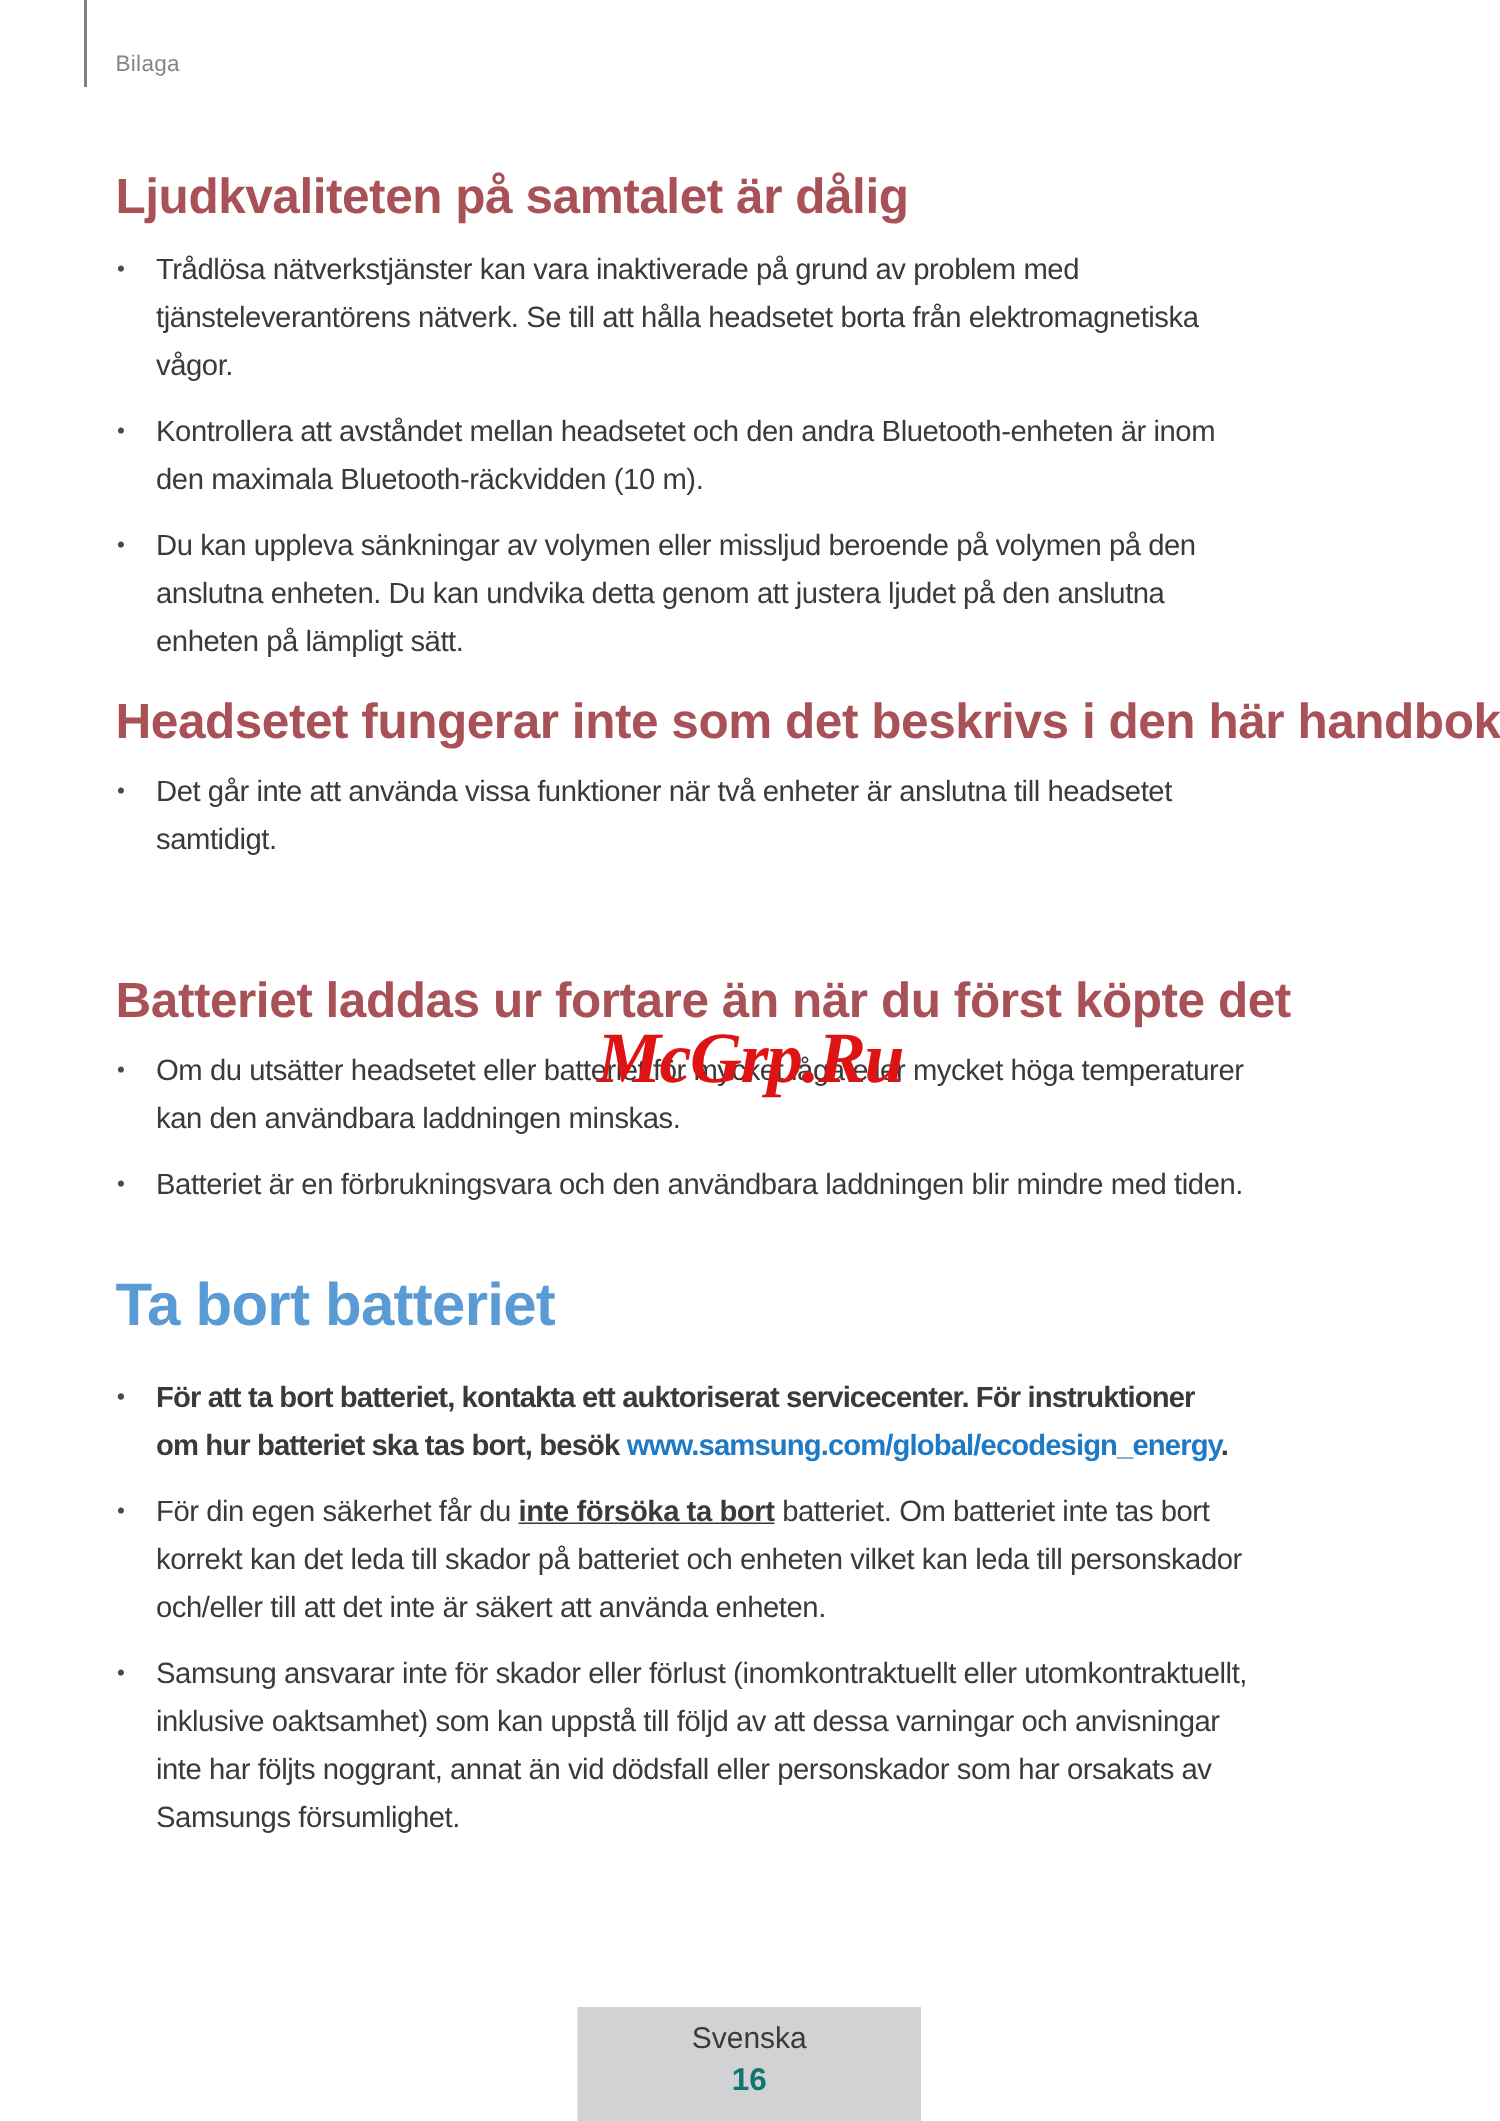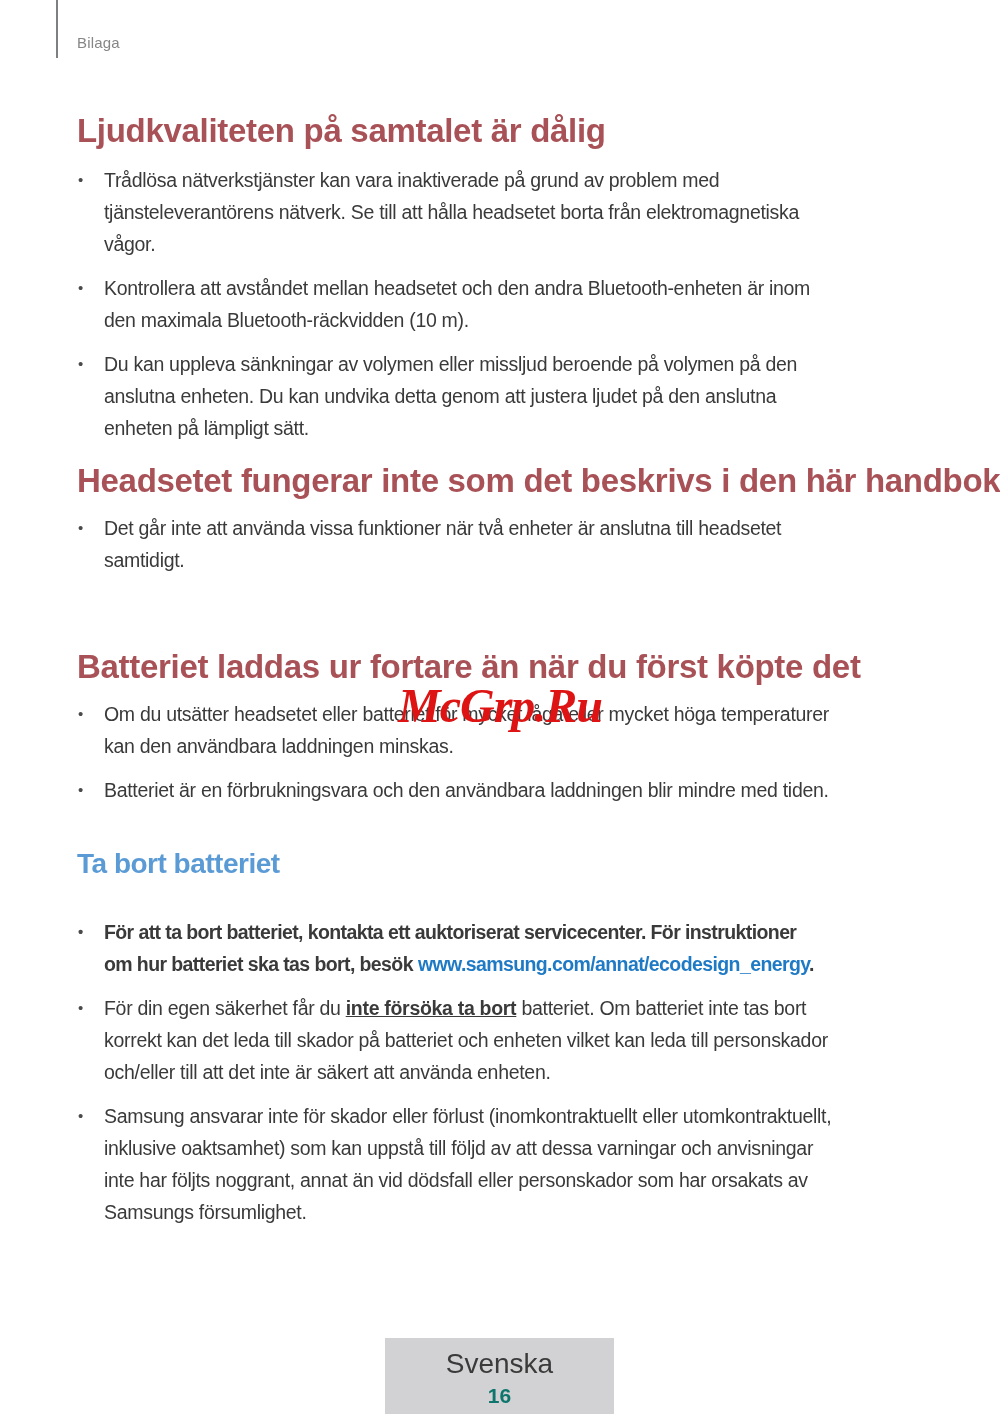--- a/index.html
+++ b/index.html
@@ -34,21 +34,21 @@
     font-size: 33px;
     font-weight: bold;
     color: #a85156;
     letter-spacing: -0.3px;
     white-space: pre;
   }
 
   .big-title {
     position: absolute;
     left: 77px; top: 848px;
-    font-size: 28px;
+    font-size: 40px;
     font-weight: bold;
     color: #5b9bd5;
     letter-spacing: -0.5px;
     white-space: pre;
   }
 
   .bullet-list {
     position: absolute;
     left: 66px;
     width: 850px;
@@ -101,21 +101,21 @@
 
   .footer-box {
     position: absolute;
     left: 385px; top: 1338px;
     width: 229px; height: 76px;
     background: #d2d2d4;
     text-align: center;
   }
   .footer-language {
     margin-top: 10px;
-    font-size: 28px;
+    font-size: 20px;
     color: #3a3a3a;
   }
   .footer-page {
     margin-top: 4px;
     font-size: 21px;
     font-weight: bold;
     color: #0f766e;
   }
 </style>
 </head>
@@ -149,21 +149,21 @@
 kan den användbara laddningen minskas.</div>
   <div class="bullet">Batteriet är en förbrukningsvara och den användbara laddningen blir mindre med tiden.</div>
 </div>
 
 <div class="watermark">McGrp.Ru</div>
 
 <div class="big-title">Ta bort batteriet</div>
 
 <div class="bullet-list" style="top:916px;">
   <div class="bullet b-strong"><span>För att ta bort batteriet, kontakta ett auktoriserat servicecenter. För instruktioner
-om hur batteriet ska tas bort, besök</span><a href="#" class="inline-link">www.samsung.com/annat/ecodesign_energy</a><span>.</span></div>
+om hur batteriet ska tas bort, besök</span><a href="#" class="inline-link">www.samsung.com/global/ecodesign_energy</a><span>.</span></div>
   <div class="bullet"><span>För din egen säkerhet får du </span><span class="emph-underline">inte försöka ta bort</span><span> batteriet. Om batteriet inte tas bort
 korrekt kan det leda till skador på batteriet och enheten vilket kan leda till personskador
 och/eller till att det inte är säkert att använda enheten.</span></div>
   <div class="bullet">Samsung ansvarar inte för skador eller förlust (inomkontraktuellt eller utomkontraktuellt,
 inklusive oaktsamhet) som kan uppstå till följd av att dessa varningar och anvisningar
 inte har följts noggrant, annat än vid dödsfall eller personskador som har orsakats av
 Samsungs försumlighet.</div>
 </div>
 
 <div class="footer-box">

